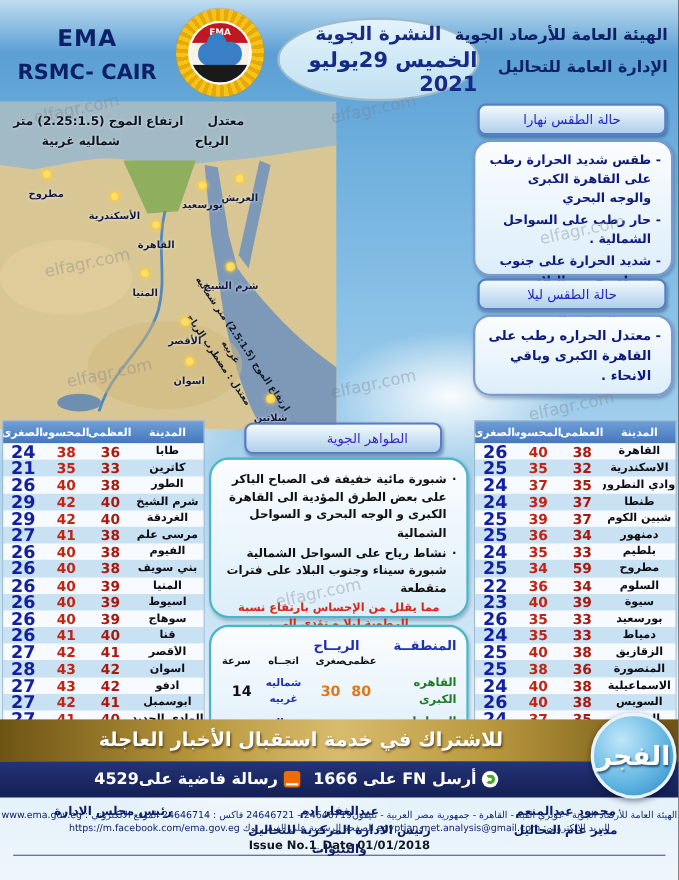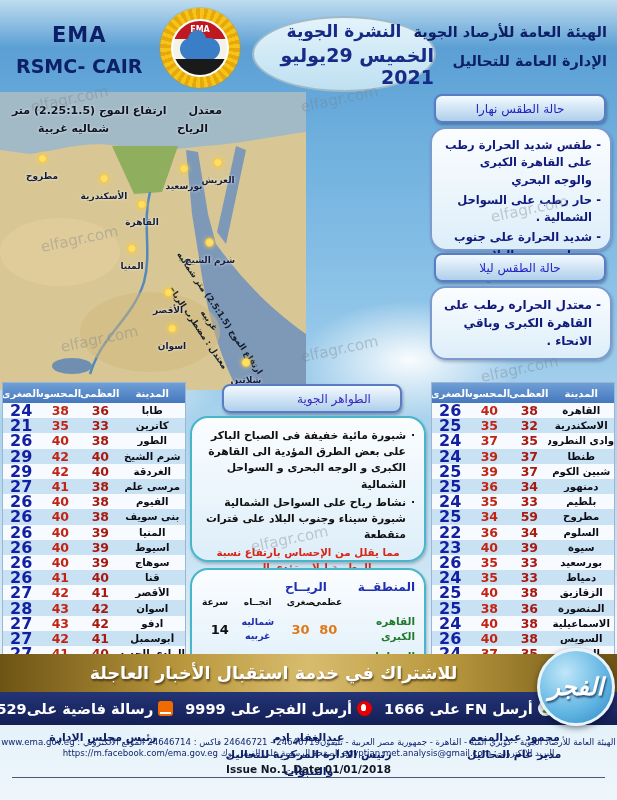--- a/index.html
+++ b/index.html
@@ -92,21 +92,21 @@
   .carrier{display:inline-block;width:15px;height:15px;border-radius:3px;}
   .carrier.etisalat{background:#fff;border-radius:50%;position:relative;}
   .carrier.etisalat:after{content:"";position:absolute;inset:3px;border-radius:50%;border:3px solid #4aa626;border-left-color:transparent;}
   .carrier.vodafone{background:#e60000;border-radius:50%;position:relative;}
   .carrier.vodafone:after{content:"";position:absolute;left:4px;top:3px;width:5px;height:7px;background:#fff;border-radius:50% 50% 40% 40%;}
   .carrier.orange{background:#f06a00;position:relative;}
   .carrier.orange:after{content:"";position:absolute;left:2px;bottom:2px;width:11px;height:2px;background:#fff;}
   .fajr-logo{position:absolute;right:2px;top:648px;width:78px;height:78px;border-radius:50%;z-index:30;
              background:radial-gradient(circle at 35% 30%,#bfe6f8,#5fb4e2 60%,#2f86c0);border:3px solid #e8f4fc;
              display:flex;align-items:center;justify-content:center;box-shadow:0 2px 6px rgba(0,0,30,.5);}
-  .fajr-logo span{color:#fff;font-size:24px;font-weight:bold;font-style:italic;text-shadow:1px 2px 2px rgba(10,40,80,.7);}
+  .fajr-logo span{color:#fff;font-size:24px;font-weight:bold;text-shadow:1px 2px 2px rgba(10,40,80,.7);}
 
   
   .sigs{position:absolute;left:0;top:729px;width:617px;display:flex;direction:rtl;z-index:5;}
   .sig{flex:1;text-align:center;color:#0d1f66;font-weight:bold;font-size:11px;line-height:1.55;direction:rtl;}
   .issue{position:absolute;left:0;top:763px;width:617px;text-align:center;color:#101828;font-weight:bold;font-size:10.5px;}
   .fline{position:absolute;left:12px;top:777px;width:593px;border-top:1.5px solid #4a5a74;}
   .footer{position:absolute;left:0;top:737px;width:617px;text-align:center;color:#10246e;font-size:8.6px;line-height:1.3;direction:rtl;}
 </style>
 </head>
 <body>
@@ -474,24 +474,20 @@
 
   <div class="gold-band">
     <span class="txt">للاشتراك في خدمة استقبال الأخبار العاجلة</span>
   </div>
   <div class="blue-band">
       <span class="sms-item">
         <span class="carrier etisalat"></span>
         <span>أرسل FN على 1666</span>
       </span>
       <span class="sms-item">
-        <span class="carrier vodafone"></span>
-        <span>أرسل الفجر على 9999</span>
-      </span>
-      <span class="sms-item">
         <span class="carrier orange"></span>
         <span>رسالة فاضية على4529</span>
       </span>
     </div>
   <div class="fajr-logo">
     <span>الفجر</span>
   </div>
 
   <div class="sigs">
       <div class="sig">

